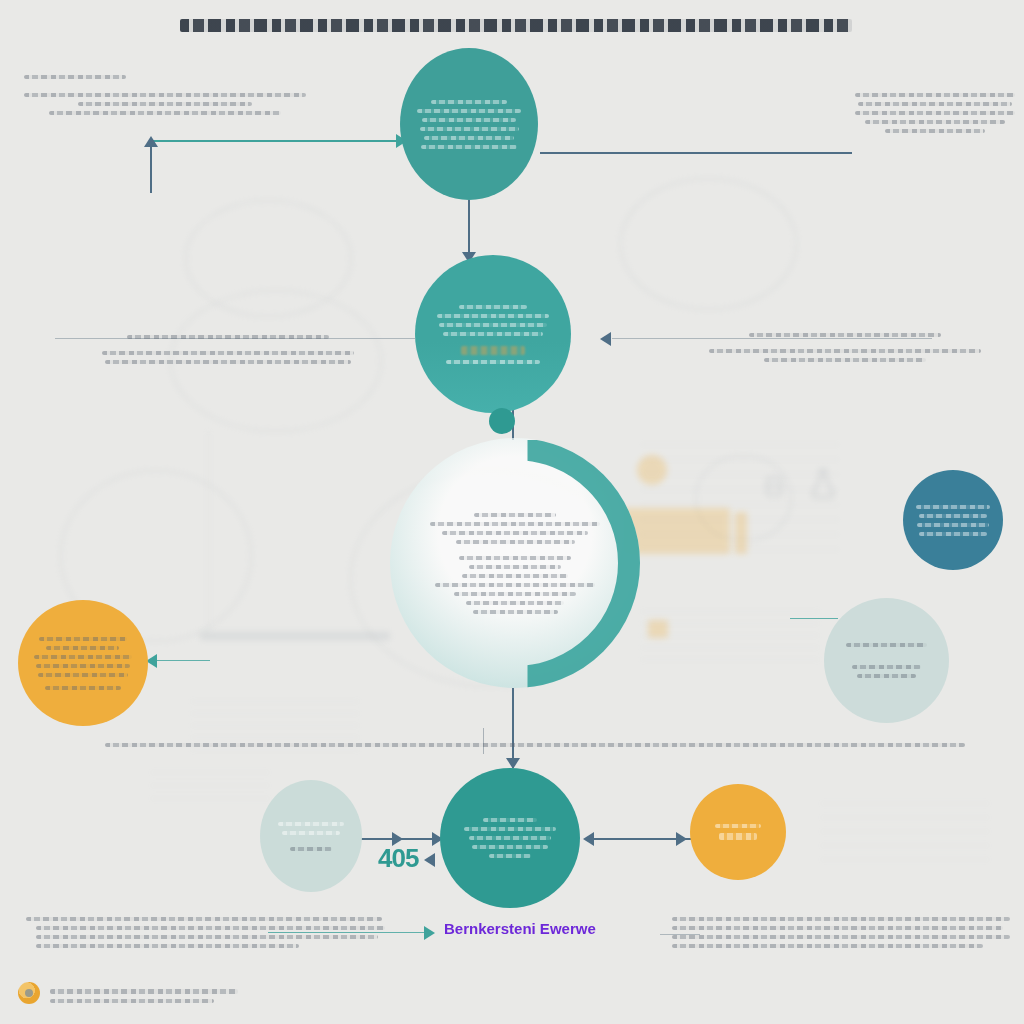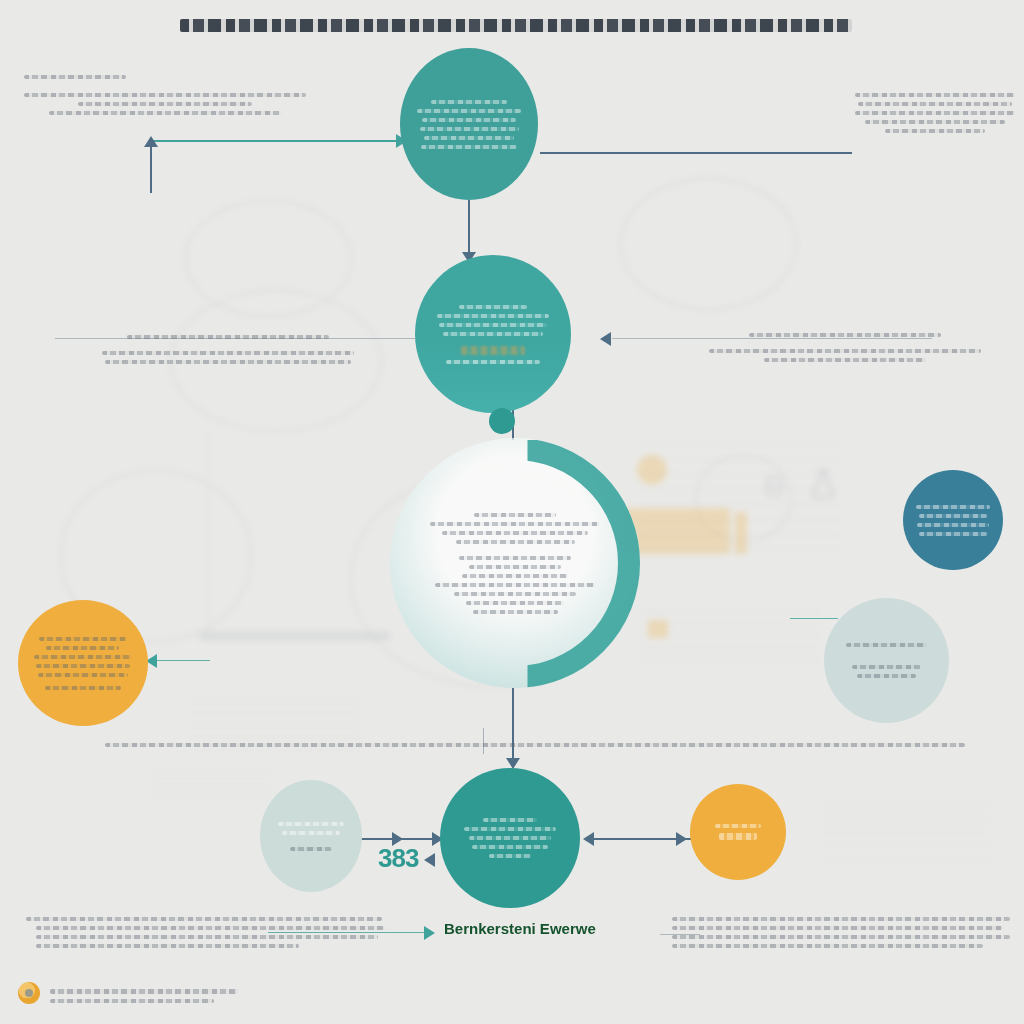--- a/index.html
+++ b/index.html
@@ -61,21 +61,21 @@
   .arrow.left{border-right:11px solid #4f6e86;border-top:7px solid transparent;border-bottom:7px solid transparent;}
   .arrow.up{border-bottom:11px solid #4f6e86;border-left:7px solid transparent;border-right:7px solid transparent;}
   .arrow.down{border-top:11px solid #4f6e86;border-left:7px solid transparent;border-right:7px solid transparent;}
   .arrow.teal-r{border-left:11px solid #3fa39c;border-top:7px solid transparent;border-bottom:7px solid transparent;}
 
   .numlabel{
     position:absolute;color:#2f9a92;font-weight:bold;font-size:26px;
     letter-spacing:-1px;filter:blur(.4px);
   }
   .minilabel{
-    position:absolute;color:#14532d;font-size:15px;font-weight:bold;
+    position:absolute;color:#6d28d9;font-size:15px;font-weight:bold;
     filter:blur(.5px);
   }
   .divider{position:absolute;background:#8d98a2;width:1px;opacity:.7;}
   .hairline{position:absolute;height:1px;background:#9aa5ad;opacity:.75;}
   .hairline.teal{background:#3fa39c;opacity:.8;}
 
   .badge-icon{position:absolute;border-radius:50%;
     background:radial-gradient(circle at 40% 38%, #f3c468 0 42%, #e9a52f 43% 100%);
     filter:blur(.5px);}
   .badge-icon:after{content:"";position:absolute;left:30%;top:30%;width:40%;height:40%;
@@ -164,21 +164,21 @@
   <div class="arrow left" style="left:146px;top:654px;border-right-color:#3fa39c;"></div>
 
   <div class="hairline teal" style="left:268px;top:932px;width:162px;"></div>
   <div class="arrow right" style="left:424px;top:926px;border-left-color:#3fa39c;"></div>
 
   <div class="divider" style="left:483px;top:728px;height:26px;"></div>
 
   <div class="hairline" style="left:660px;top:934px;width:40px;"></div>
   <div class="hairline teal" style="left:790px;top:618px;width:48px;"></div>
 
-  <div class="numlabel" style="left:378px;top:843px;">383</div>
+  <div class="numlabel" style="left:378px;top:843px;">405</div>
   <div class="arrow left" style="left:424px;top:853px;border-right-color:#4f6e86;"></div>
 
   <div class="minilabel" style="left:444px;top:920px;">Bernkersteni Ewerwe</div>
 
   <div class="node soft" style="left:400px;top:48px;width:138px;height:152px;background:#3f9f99;">
     <div class="inner center-lines">
       <div class="pline light tiny" style="width:70%;"></div>
       <div class="pline light tiny" style="width:96%;"></div>
       <div class="pline light tiny" style="width:88%;"></div>
       <div class="pline light tiny" style="width:92%;"></div>

